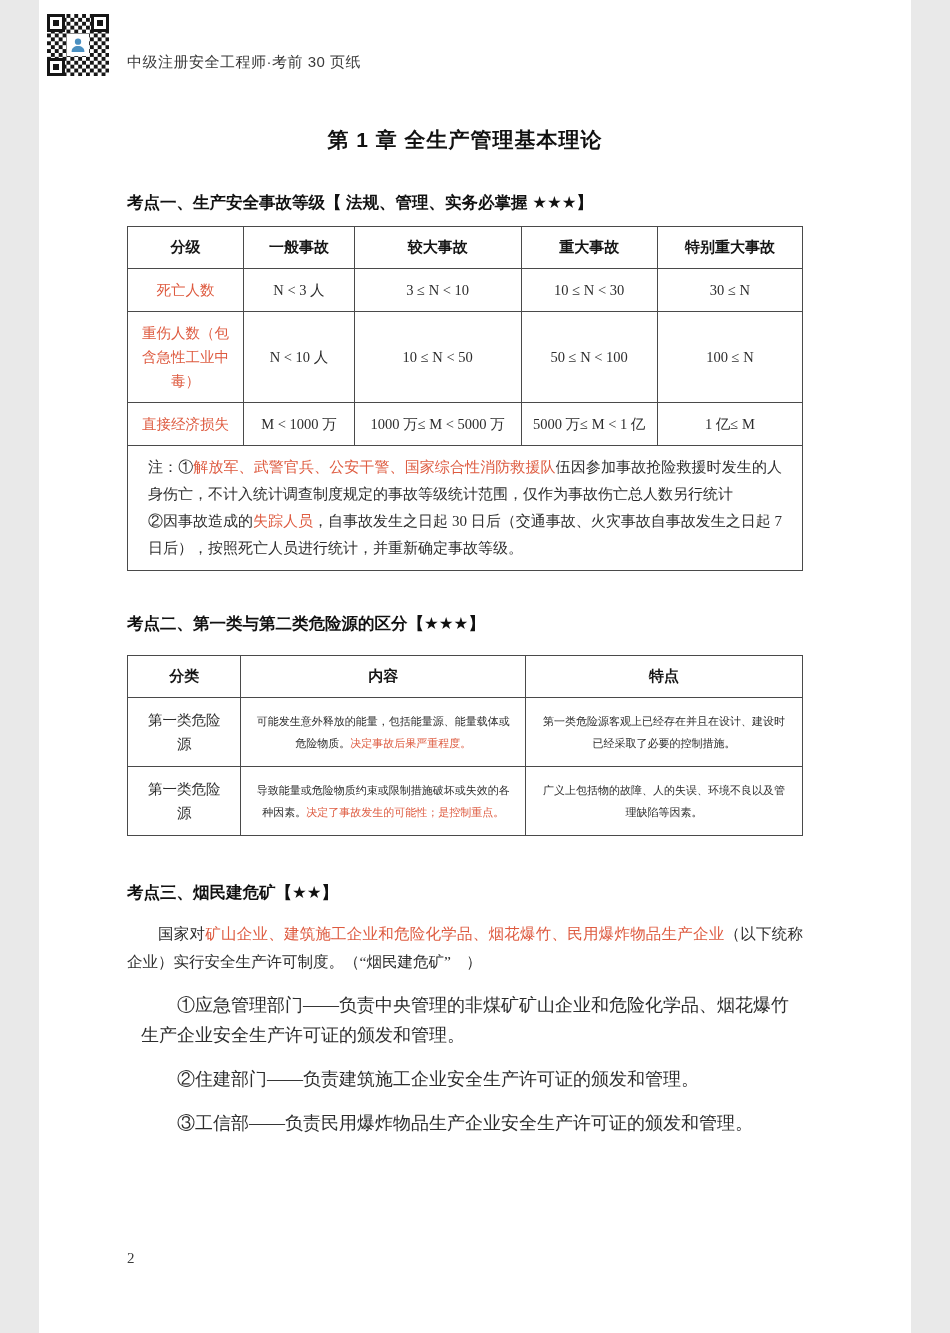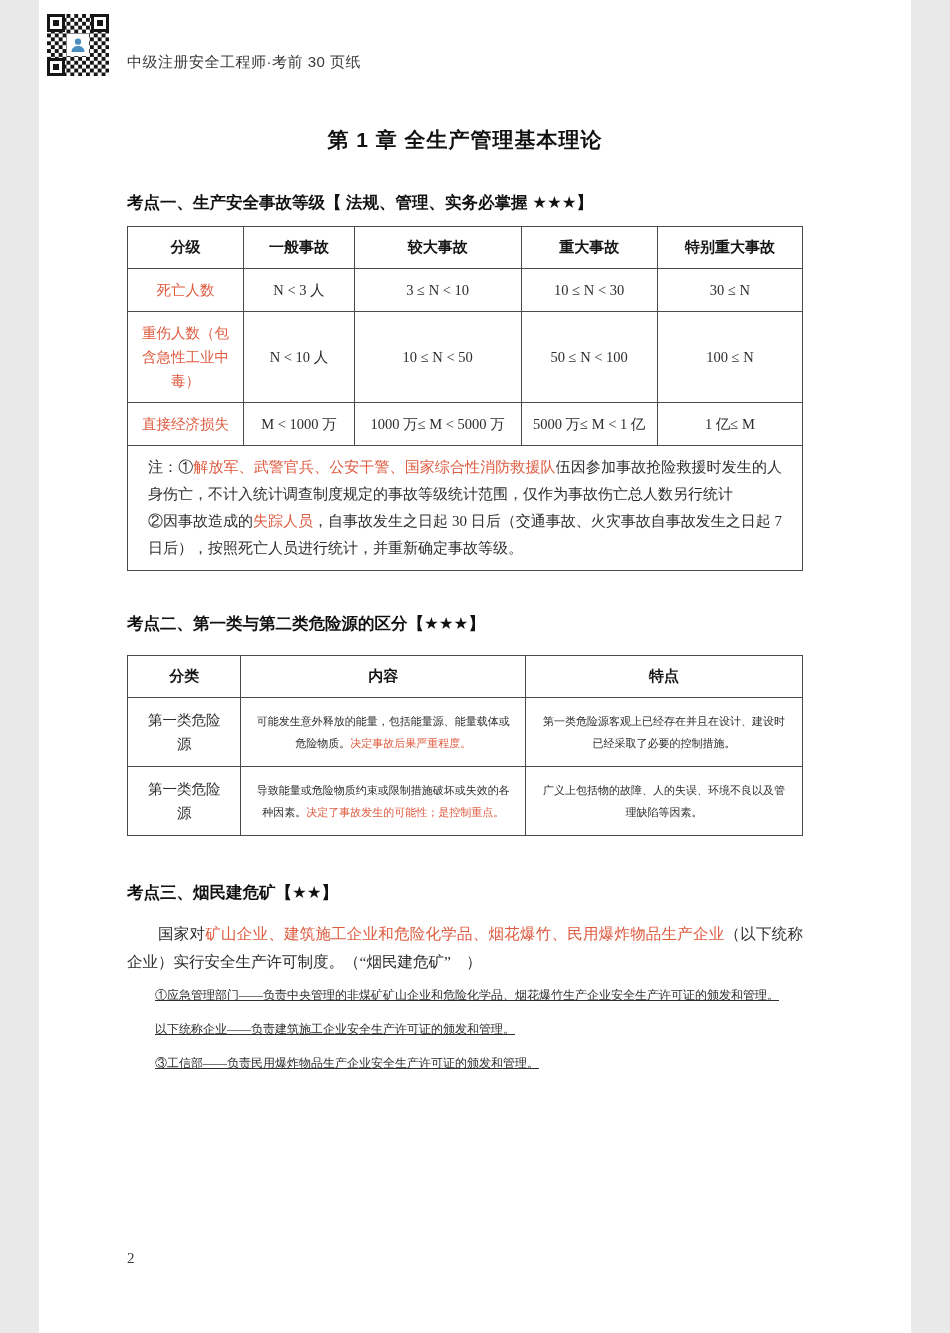--- a/index.html
+++ b/index.html
@@ -51,21 +51,21 @@
     margin:38px 0 0 0;
     font-family:"Liberation Sans","DejaVu Sans",sans-serif;
     font-size:16.5px;font-weight:700;color:#111;
   }
   h2.k2{margin-top:42px;}
   h2.k3{margin-top:46px;}
   p.body{
     margin:16px 0 0 0;text-indent:2em;text-align:justify;
     font-size:15.5px;line-height:28px;
   }
-  p.item{margin:4px;text-indent:2em;text-align:justify;font-size:12px;line-height:30px;text-decoration:underline;}
+  p.item{margin:14px;text-indent:2em;text-align:justify;font-size:18px;line-height:30px;}
   .accent{color:var(--accent);}
   
   table{border-collapse:collapse;width:100%;table-layout:fixed;margin-top:12px;}
   th,td{border:1px solid var(--border);}
   th{
     font-family:Liberation Serif, serif;
     font-weight:700;font-size:15px;color:#151515;
     padding:11px 4px;text-align:center;
   }
   td{font-size:14.5px;text-align:center;padding:9px 8px;line-height:24px;}
@@ -182,20 +182,20 @@
           <td>第一类危险源</td>
           <td class="txt"><span>导致能量或危险物质约束或限制措施破坏或失效的各种因素。</span><span class="accent">决定了事故发生的可能性；是控制重点。</span></td>
           <td class="txt">广义上包括物的故障、人的失误、环境不良以及管理缺陷等因素。</td>
         </tr>
       </tbody>
     </table>
 
     <h2 class="kaodian k3">考点三、烟民建危矿【★★】</h2>
     <p class="body"><span>国家对</span><span class="accent">矿山企业、建筑施工企业和危险化学品、烟花爆竹、民用爆炸物品生产企业</span><span>（以下统称企业）实行安全生产许可制度。（“烟民建危矿”　）</span></p>
     <p class="item">①应急管理部门——负责中央管理的非煤矿矿山企业和危险化学品、烟花爆竹生产企业安全生产许可证的颁发和管理。</p>
-    <p class="item">以下统称企业——负责建筑施工企业安全生产许可证的颁发和管理。</p>
+    <p class="item">②住建部门——负责建筑施工企业安全生产许可证的颁发和管理。</p>
     <p class="item">③工信部——负责民用爆炸物品生产企业安全生产许可证的颁发和管理。</p>
 
   </div>
 
   <div class="pagenum">2</div>
 
 </div>
 
 </body></html>

